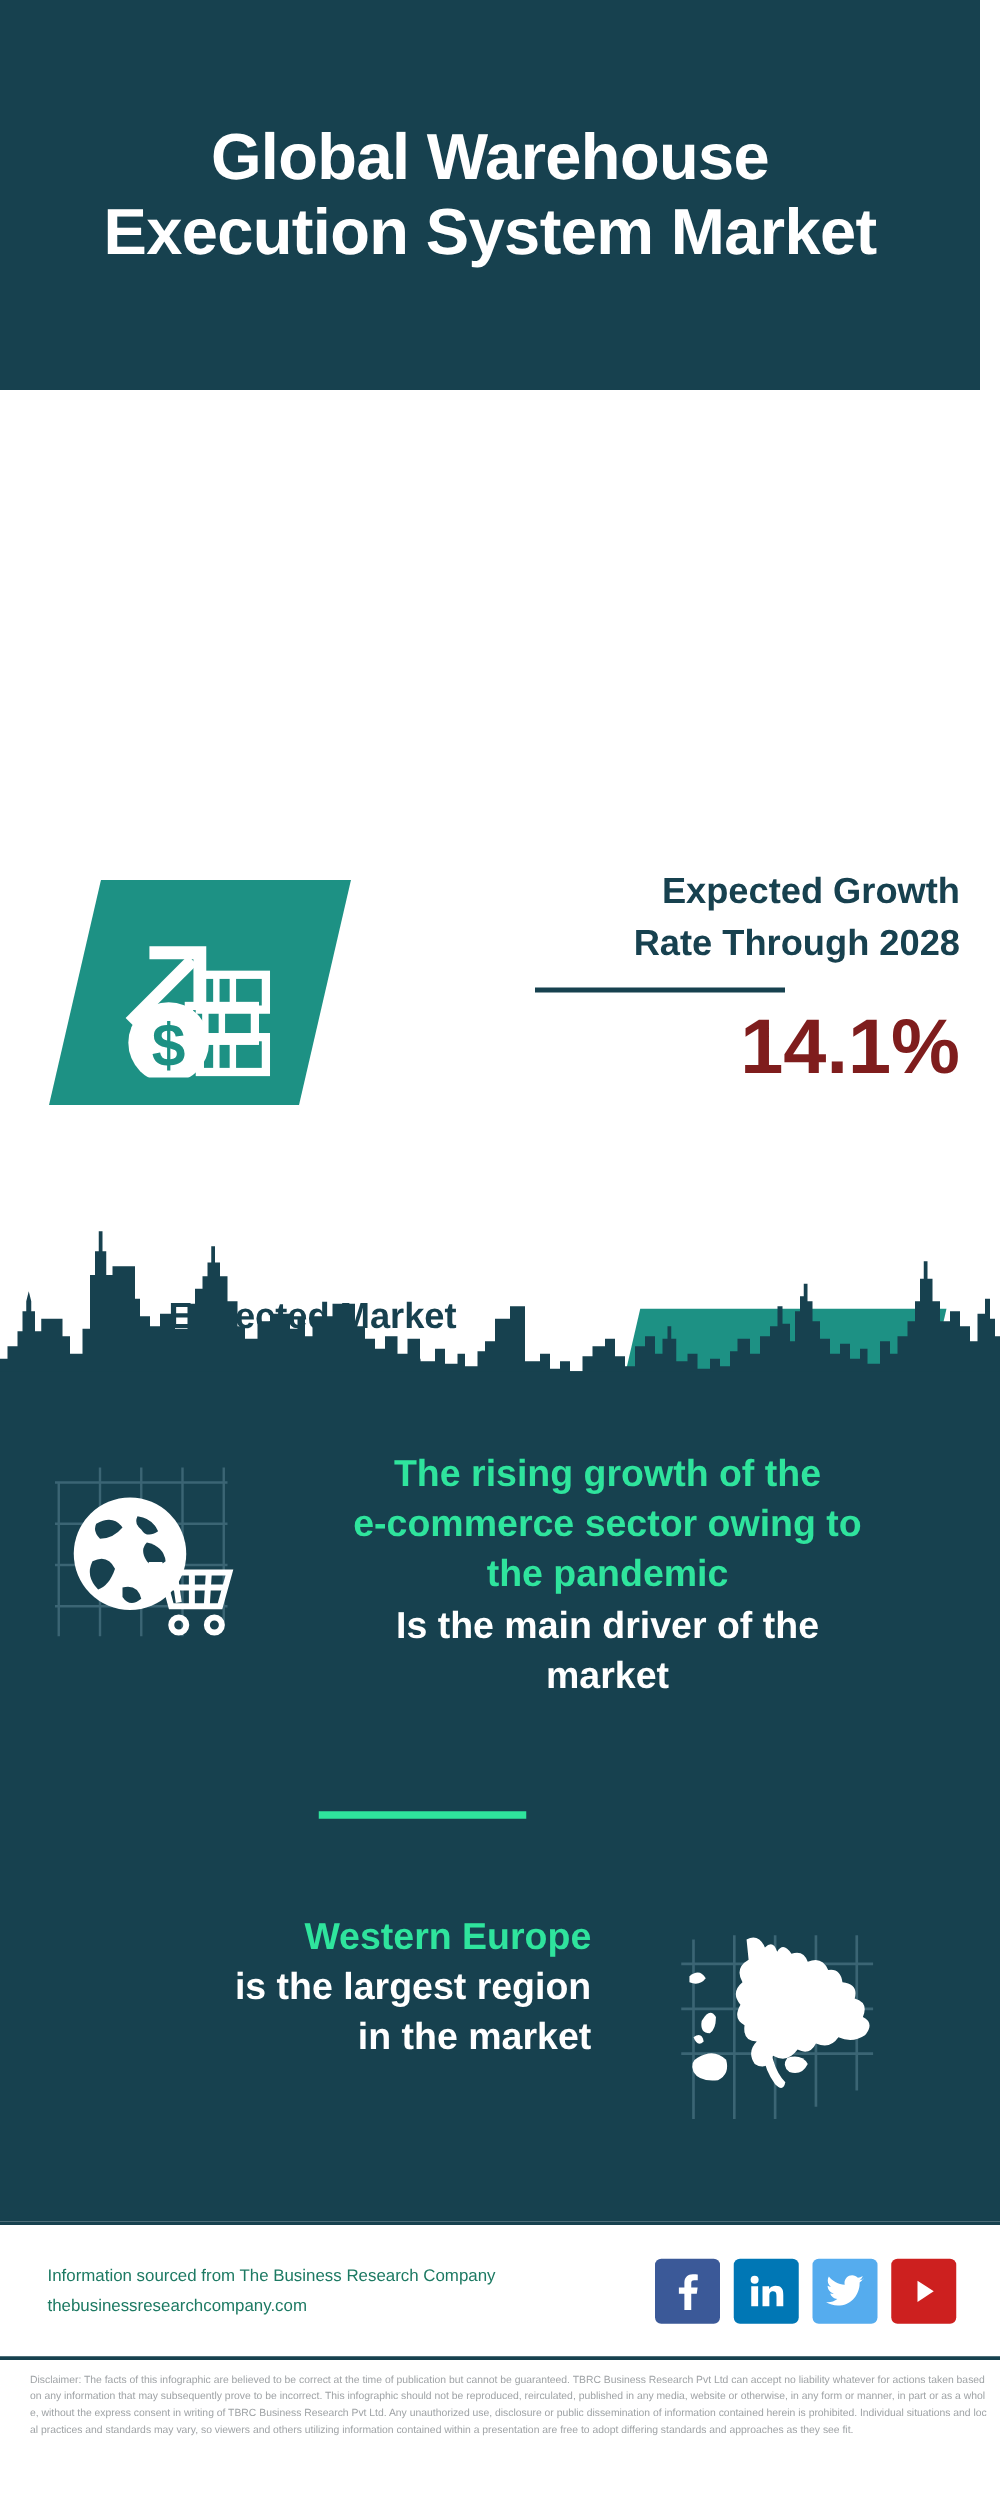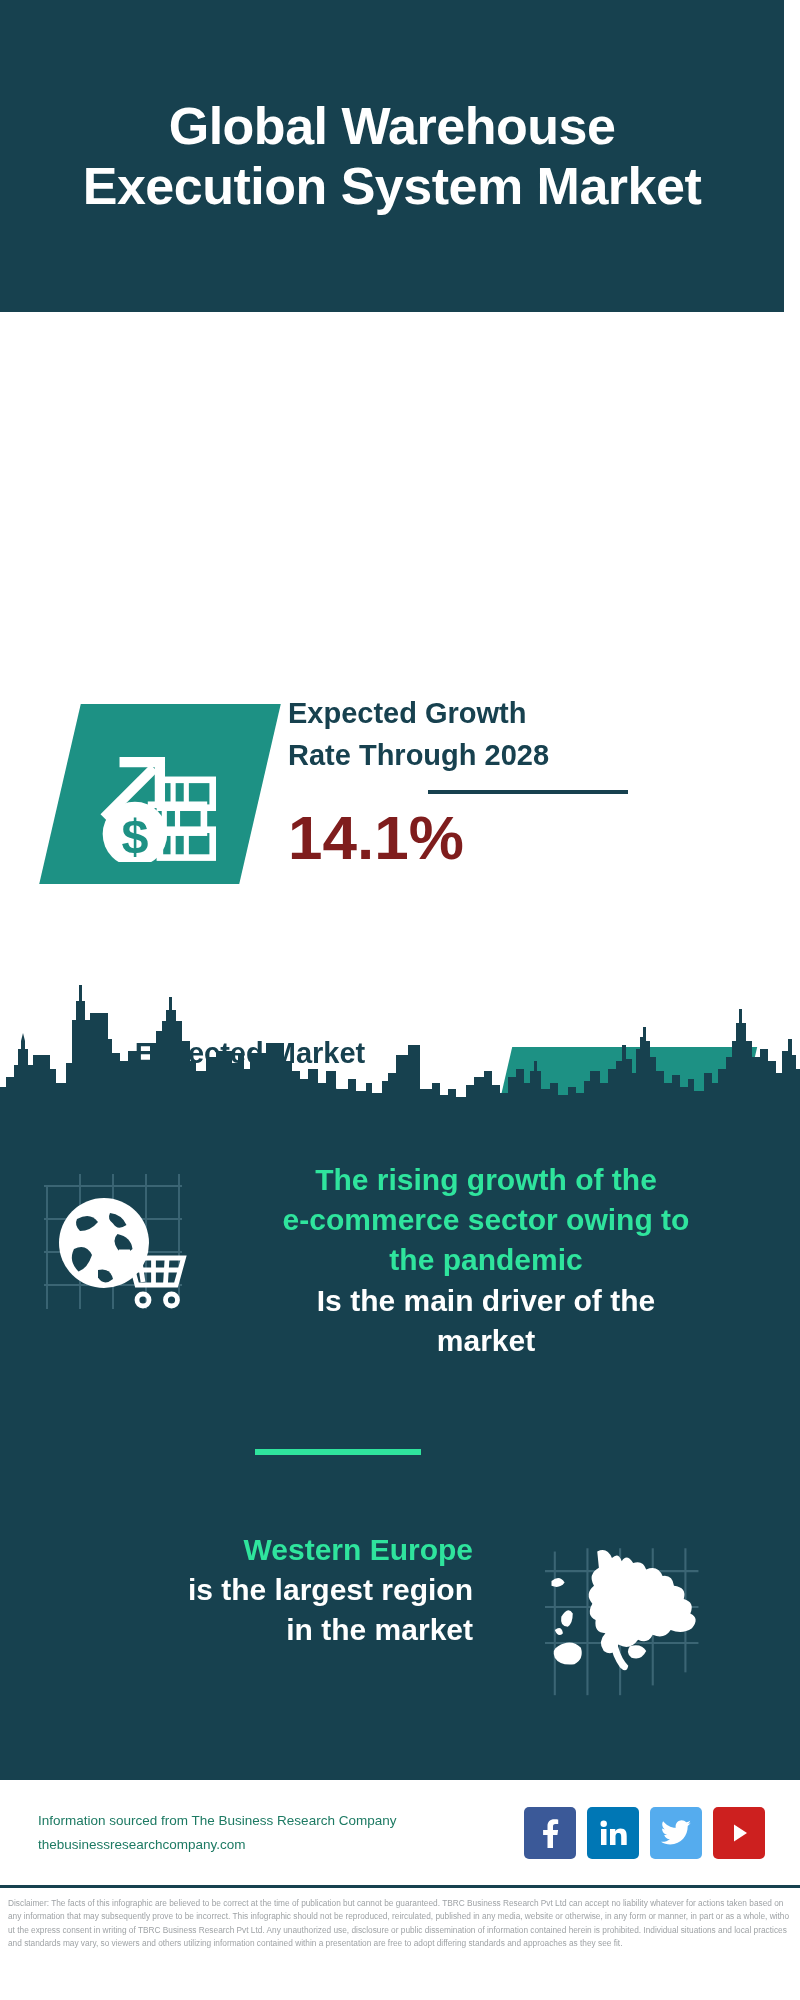--- a/index.html
+++ b/index.html
@@ -42,21 +42,21 @@
     transform:skewX(-13deg);
     display:flex; align-items:center; justify-content:center;
     position:absolute;
   }
   .para > svg { transform:skewX(13deg); }
 
   
   .row1-icon { left:60px; top:392px; width:200px; height:180px; }
   .row1-text {
     position:absolute; left:288px; top:380px; width:480px;
-    text-align:left;
+    text-align:right;
   }
   .stat-label {
     color:#17414f;
     font-size:29px; font-weight:bold; line-height:1.45;
   }
   .rule {
     width:200px; height:4px; background:#17414f;
     margin:14px auto 10px auto;
   }
   .stat-value {
@@ -121,21 +121,21 @@
     width:52px; height:52px; border-radius:5px;
     display:flex; align-items:center; justify-content:center;
   }
 
   
   .disclaimer {
     position:absolute; left:0; top:1885px;
     width:800px; height:115px;
     background:#ffffff;
     border-top:3px solid #17414f;
-    padding:9px 10px 0 8px;
+    padding:9px 10px 0 24px;
   }
   .disclaimer p {
     color:#9fa3a6; font-size:8.3px; line-height:1.62;
     text-align:left; word-break:break-all;
   }
 </style>
 </head>
 <body>
 
 <div class="header">

